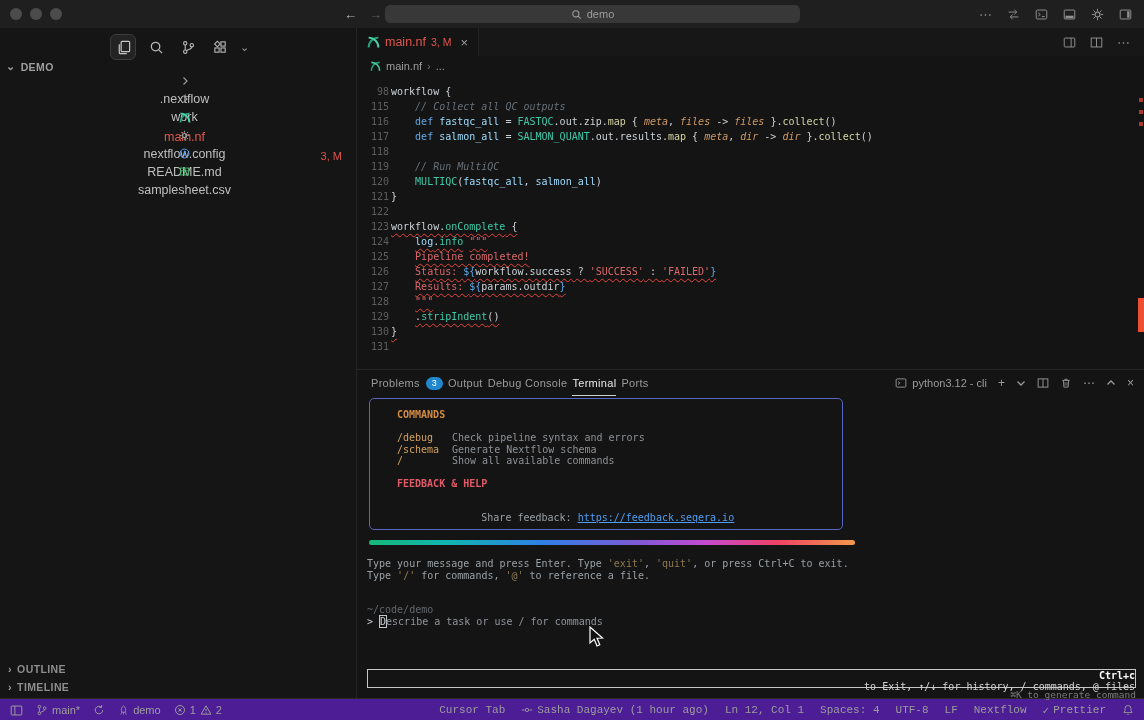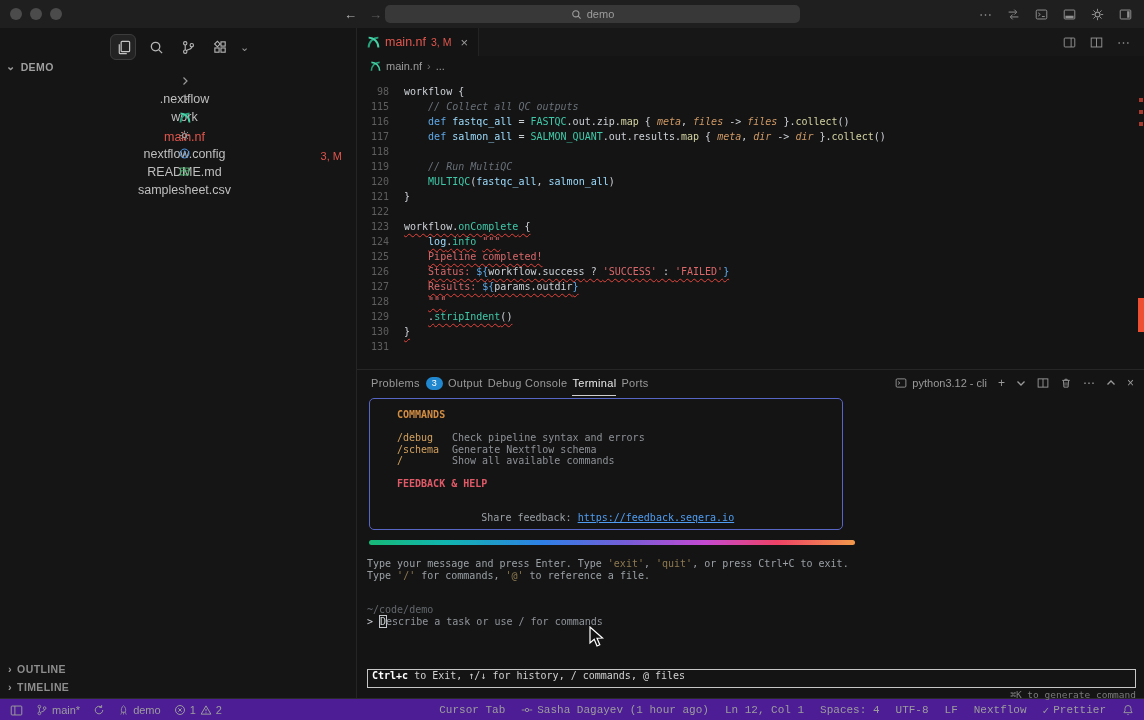--- a/index.html
+++ b/index.html
@@ -33,21 +33,21 @@
   .tab{display:flex;align-items:center;gap:5px;padding:0 10px;background:#141414;border-right:1px solid #232323;}
   .tab-label{font-size:12.5px;color:#e0564e;}
   .tab-badge{font-size:10.5px;color:#e0564e;}
   .tab-close{color:#9c9c9c;font-size:13px;margin-left:4px;}
   .tab-actions{margin-left:auto;display:flex;gap:14px;align-items:center;margin-right:14px;color:#8f8f8f;font-size:13px;}
   .breadcrumb{height:20px;display:flex;align-items:center;gap:5px;padding-left:13px;font-size:11px;color:#9c9c9c;}
   .bc-sep{color:#6e6e6e;}
   .code-area{flex:1;position:relative;padding-top:8px;font-family:"DejaVu Sans Mono",monospace;font-size:10px;overflow:hidden;}
   .code-line{display:flex;height:15px;line-height:15px;}
   .ln{width:32px;flex:none;text-align:right;color:#5e5e5e;}
-  .lc{padding-left:15px;white-space:pre;}
+  .lc{padding-left:2px;white-space:pre;}
   .pl{color:#ccd1d6}.cm{color:#687078;font-style:italic}.kw{color:#5fa8e8}.vr{color:#9cdcfe}
   .tp{color:#3fc9a9}.fn{color:#d3d3a2}.st{color:#d9686b}.pr{color:#d19a66;font-style:italic}
   .sq{text-decoration-line:underline;text-decoration-style:wavy;text-decoration-color:#e5443c;text-decoration-thickness:1px;text-underline-offset:2.5px;}
   .overview{position:absolute;top:0;right:0;width:7px;height:100%;}
   .ovm{position:absolute;right:1px;width:4px;background:#a83a30;}
   .ovo{position:absolute;right:0;width:6px;background:#ee4f33;}
   
   .panel{height:328px;border-top:1px solid #262626;position:relative;background:#141414;}
   .panel-tabbar{height:26px;display:flex;align-items:center;padding:0 10px 0 14px;}
   .panel-tabs{display:flex;gap:5px;height:100%;align-items:stretch;}
@@ -67,21 +67,21 @@
   .fb-row{position:absolute;left:27px;top:102px;white-space:pre;color:#9aa0a5;}
   .fb-link{color:#4f9df2;text-decoration:underline;}
   .rainbow{position:absolute;left:12px;top:144px;width:486px;height:5px;border-radius:3px;background:linear-gradient(90deg,#17b877 0%,#11b5b0 16%,#2f7fe6 36%,#7a5bd6 54%,#c44ad2 69%,#ee4266 84%,#f2994a 100%);}
   .help1{position:absolute;left:10px;top:162px;white-space:pre;}
   .help2{position:absolute;left:10px;top:174px;white-space:pre;}
   .q{color:#8e7a50;}
   .cwd{position:absolute;left:10px;top:208px;color:#63676c;}
   .prompt-line{position:absolute;left:10px;top:220px;display:flex;white-space:pre;color:#90959b;}
   .gt{color:#c9ced3;margin-right:7px;}
   .pcursor{outline:1px solid #c3c7cb;color:#c9ced3;}
-  .input-box{position:absolute;left:10px;right:8px;top:273px;height:17px;border:1px solid #c7c7c7;display:flex;align-items:flex-start;padding-left:4px;white-space:pre;}
+  .input-box{position:absolute;left:10px;right:8px;top:273px;height:17px;border:1px solid #c7c7c7;display:flex;align-items:flex-end;padding-left:4px;white-space:pre;flex-direction:column;}
   .hint-strong{color:#fff;font-weight:bold;}
   .hint-rest{color:#d2d2d2;}
   .kbd-hint{position:absolute;right:8px;top:293px;color:#7b7b7b;font-size:9.5px;}
   
   .statusbar{height:22px;background:#4c1d95;border-top:1px solid #2a2a2a;display:flex;align-items:center;padding:0 10px;font-size:11px;color:#9d9d9d;}
   .sb-item{display:flex;align-items:center;gap:4px;margin-right:13px;white-space:nowrap;}
   .sb-spacer{flex:1;}
   .sb-right{display:flex;align-items:flex-start;font-family:Liberation Mono, monospace;}
   .sb-right .sb-item{margin-right:0;margin-left:16px;}
   .mouse{position:absolute;left:588px;top:626px;z-index:50;}

